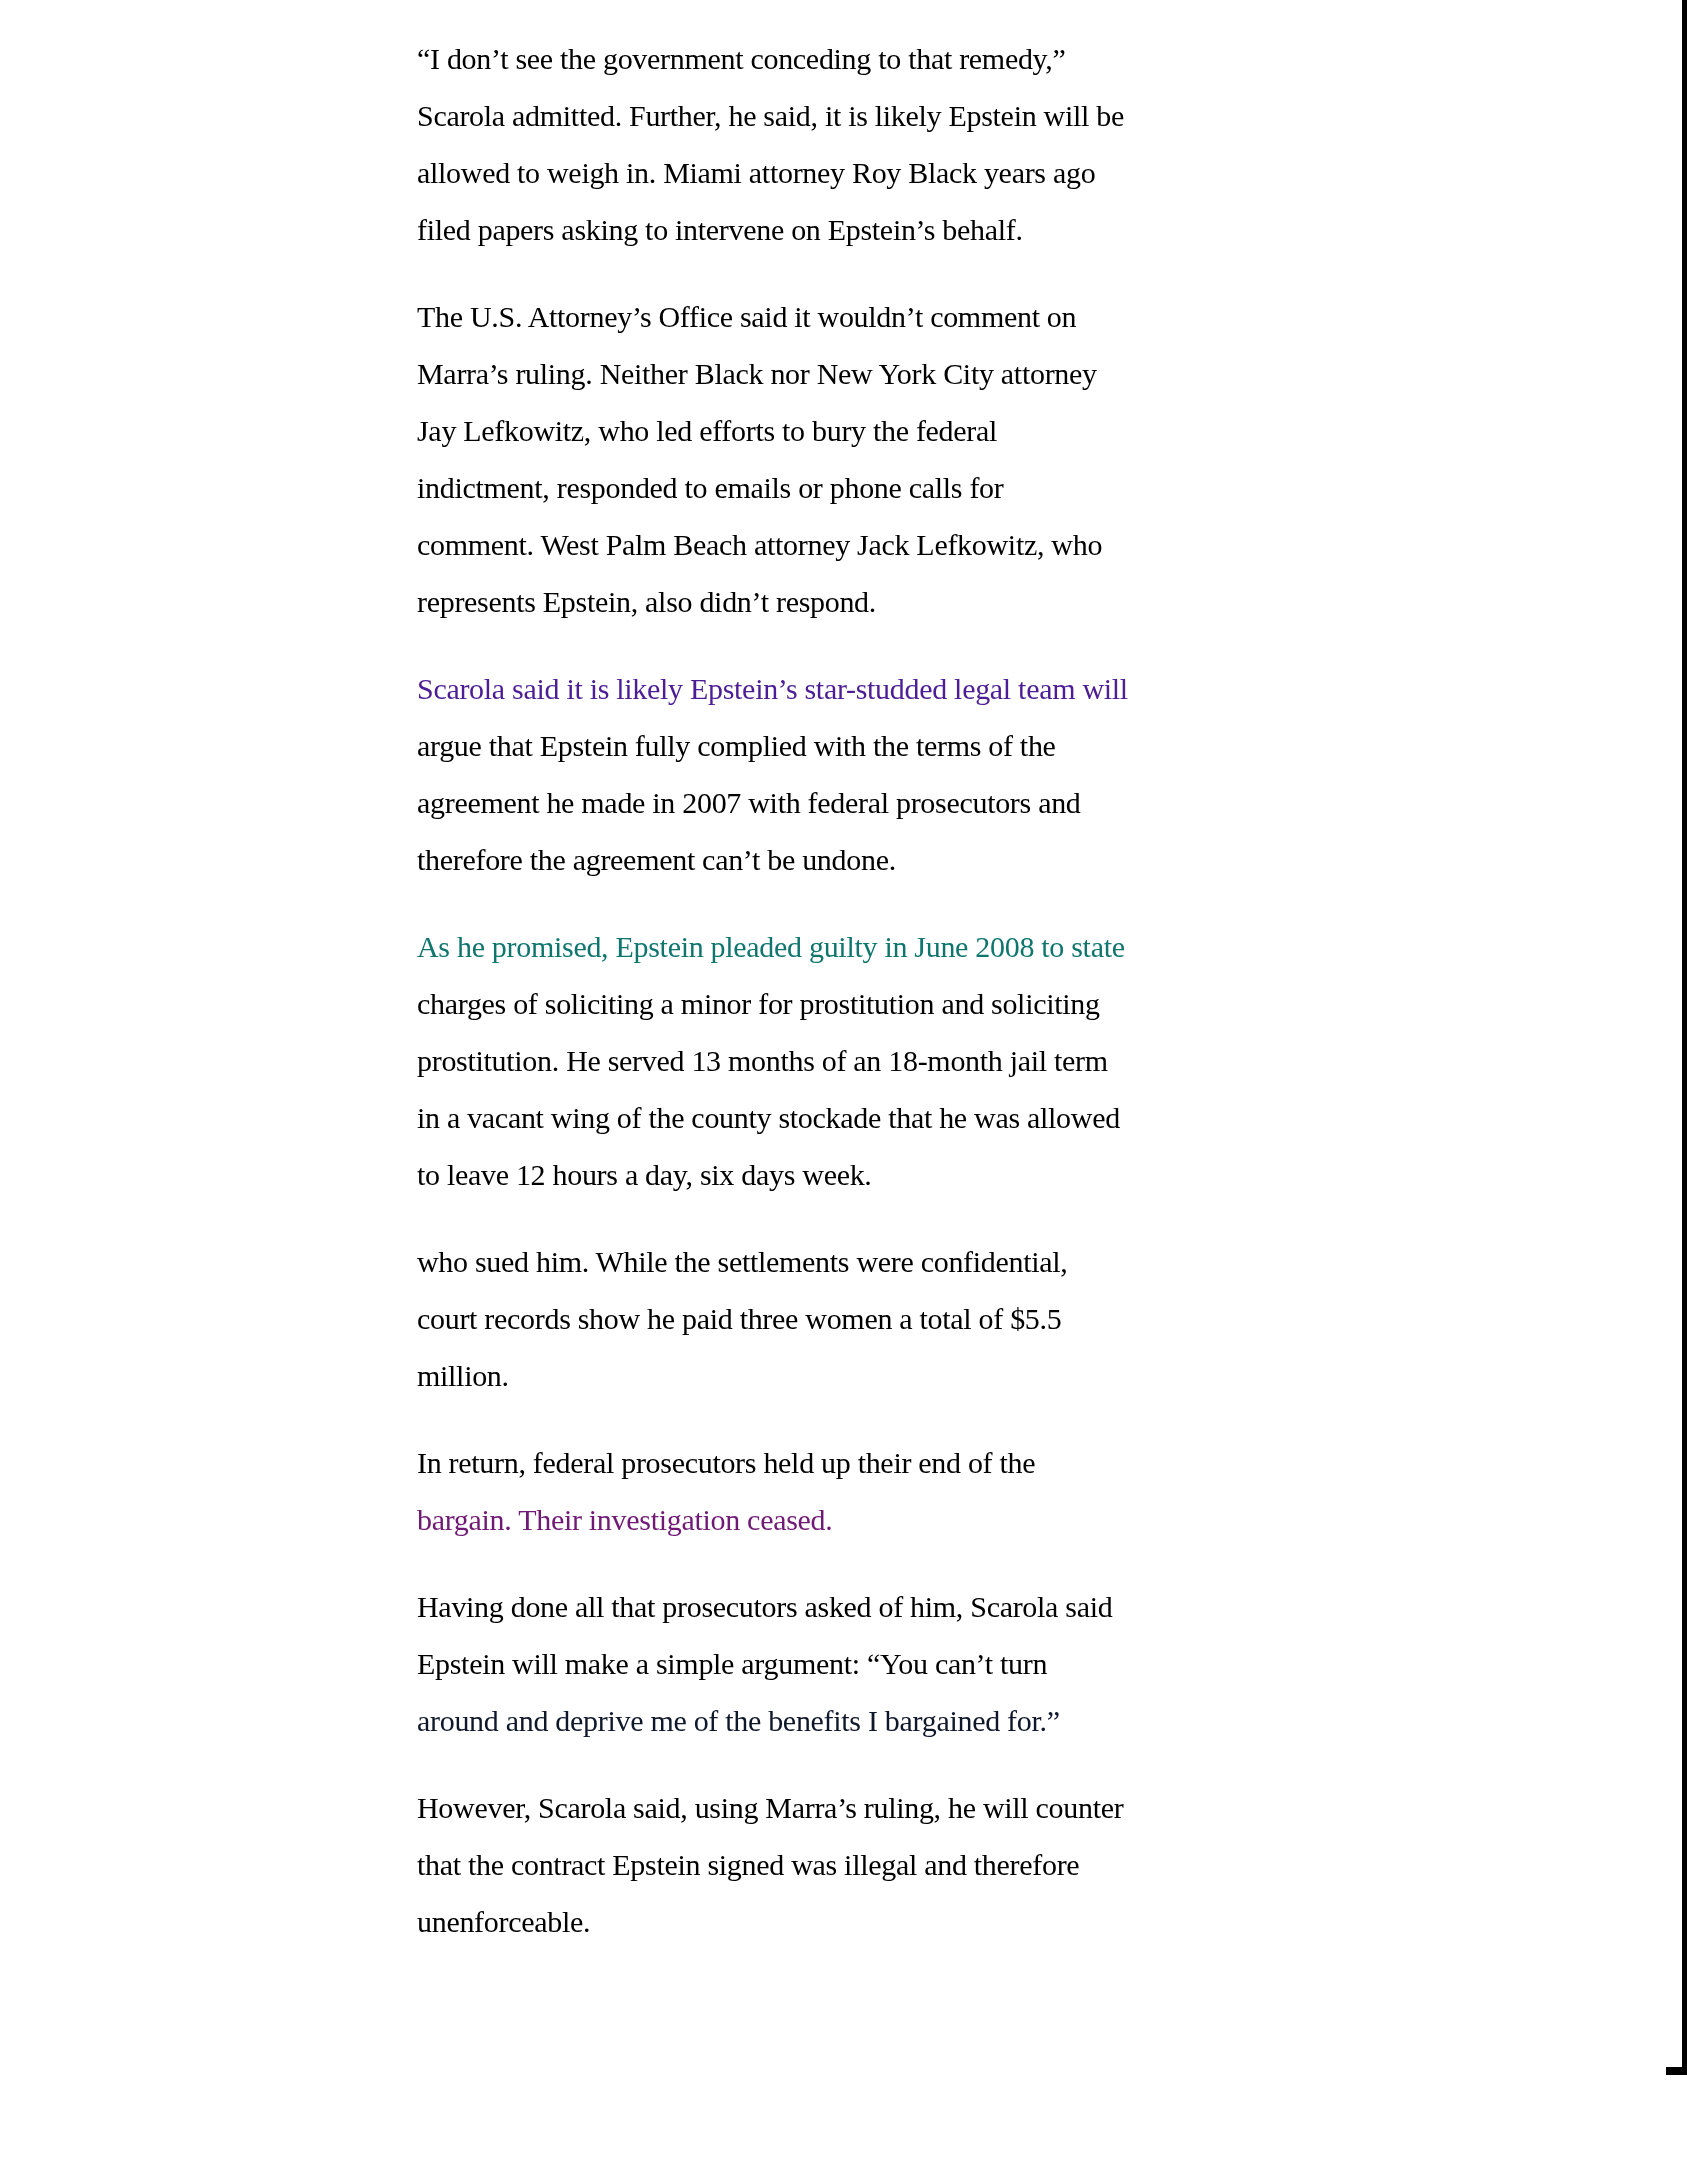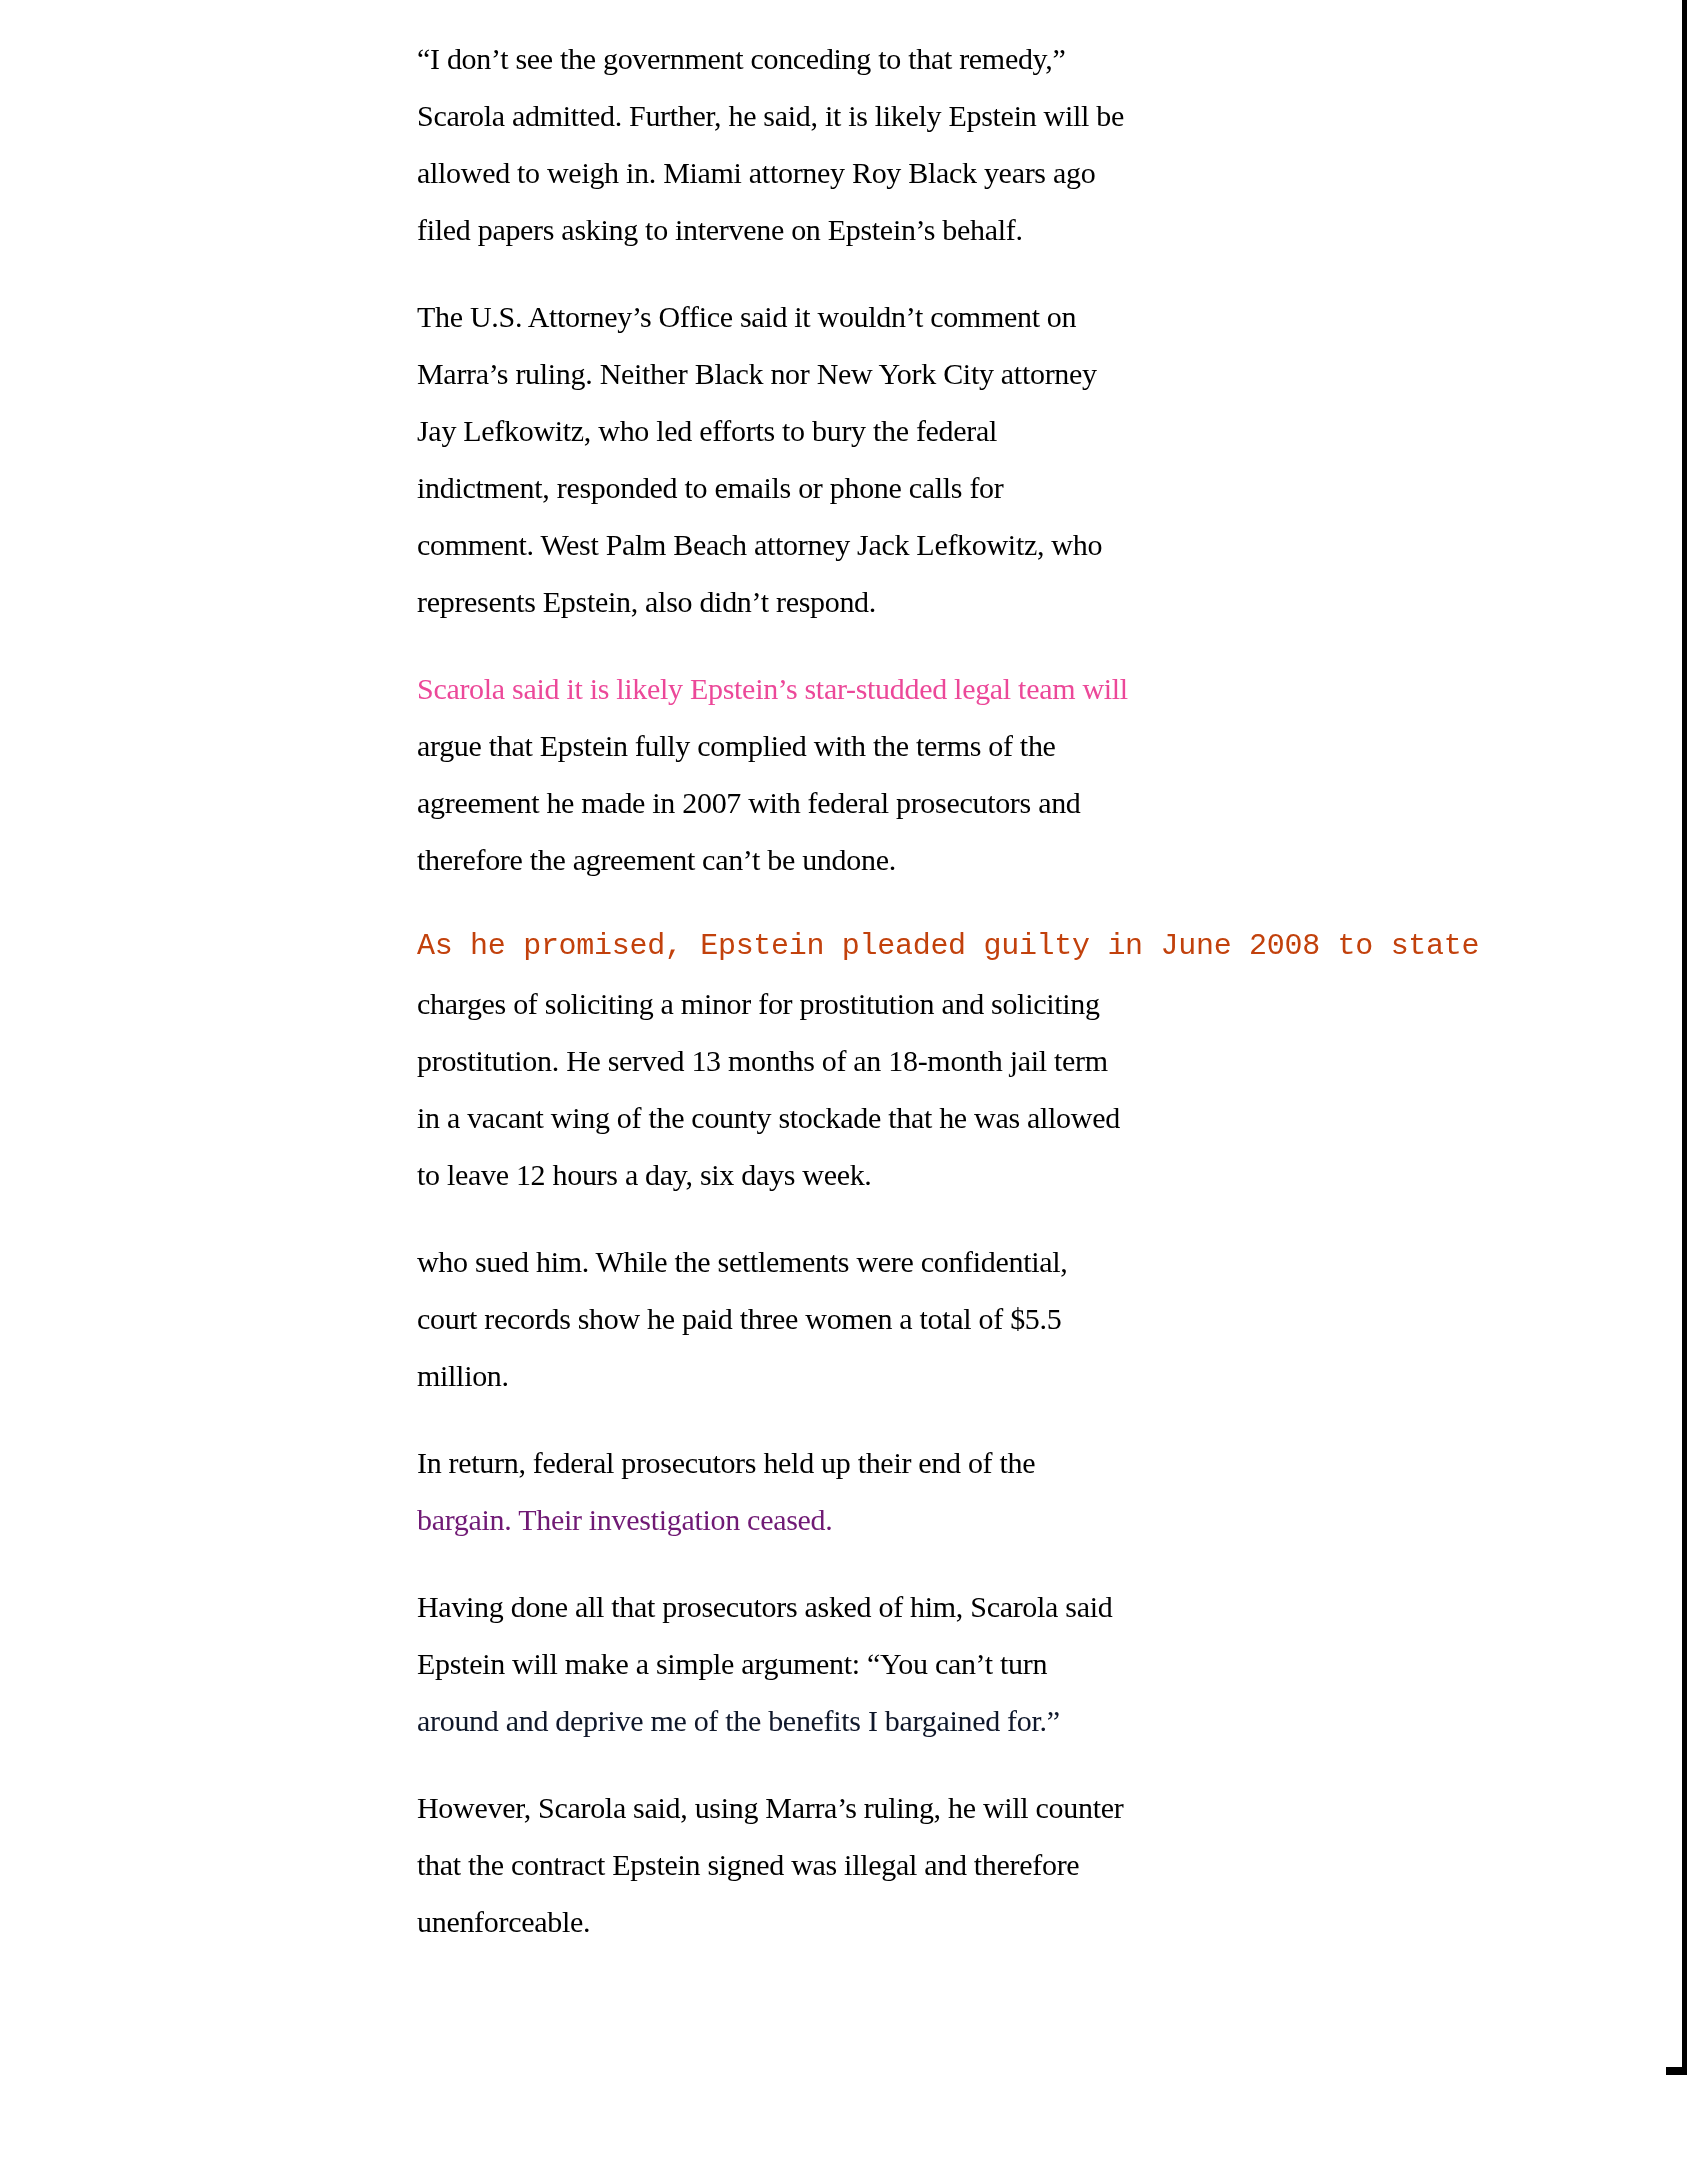--- a/index.html
+++ b/index.html
@@ -64,27 +64,27 @@
       </div>
       <div class="paragraph">
         <div class="text-line" style="color: rgb(0, 0, 0);">The U.S. Attorney’s Office said it wouldn’t comment on</div>
         <div class="text-line" style="color: rgb(0, 0, 0);">Marra’s ruling. Neither Black nor New York City attorney</div>
         <div class="text-line" style="color: rgb(0, 0, 0);">Jay Lefkowitz, who led efforts to bury the federal</div>
         <div class="text-line" style="color: rgb(0, 0, 0);">indictment, responded to emails or phone calls for</div>
         <div class="text-line" style="color: rgb(0, 0, 0);">comment. West Palm Beach attorney Jack Lefkowitz, who</div>
         <div class="text-line" style="color: rgb(0, 0, 0);">represents Epstein, also didn’t respond.</div>
       </div>
       <div class="paragraph">
-        <div class="text-line" style="color: #ec4899;">Scarola said it is likely Epstein’s star-studded legal team will</div>
+        <div class="text-line" style="color: #4c1d95;">Scarola said it is likely Epstein’s star-studded legal team will</div>
         <div class="text-line" style="color: rgb(0, 0, 0);">argue that Epstein fully complied with the terms of the</div>
         <div class="text-line" style="color: rgb(0, 0, 0);">agreement he made in 2007 with federal prosecutors and</div>
         <div class="text-line" style="color: rgb(0, 0, 0);">therefore the agreement can’t be undone.</div>
       </div>
       <div class="paragraph">
-        <div class="text-line" style="color: #c2410c; font-family: Liberation Mono, monospace;">As he promised, Epstein pleaded guilty in June 2008 to state</div>
+        <div class="text-line" style="color: #0f766e;">As he promised, Epstein pleaded guilty in June 2008 to state</div>
         <div class="text-line" style="color: rgb(0, 0, 0);">charges of soliciting a minor for prostitution and soliciting</div>
         <div class="text-line" style="color: rgb(0, 0, 0);">prostitution. He served 13 months of an 18-month jail term</div>
         <div class="text-line" style="color: rgb(0, 0, 0);">in a vacant wing of the county stockade that he was allowed</div>
         <div class="text-line" style="color: rgb(0, 0, 0);">to leave 12 hours a day, six days week.</div>
       </div>
       <div class="paragraph">
         <div class="text-line" style="color: rgb(0, 0, 0);">who sued him. While the settlements were confidential,</div>
         <div class="text-line" style="color: rgb(0, 0, 0);">court records show he paid three women a total of $5.5</div>
         <div class="text-line" style="color: rgb(0, 0, 0);">million.</div>
       </div>

